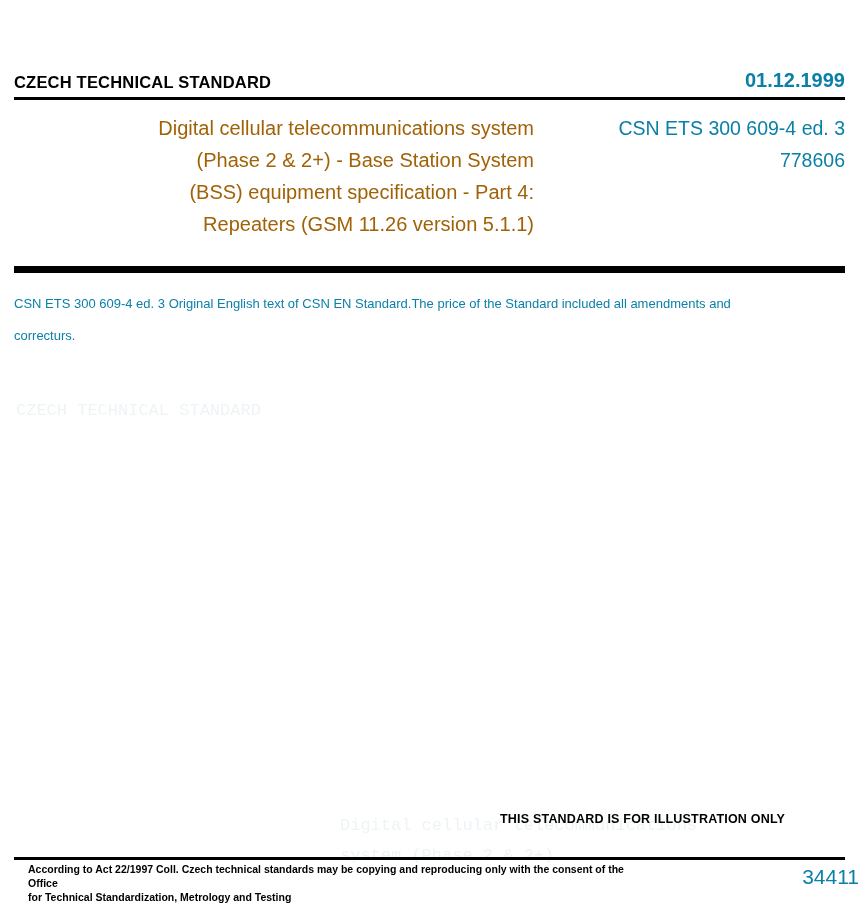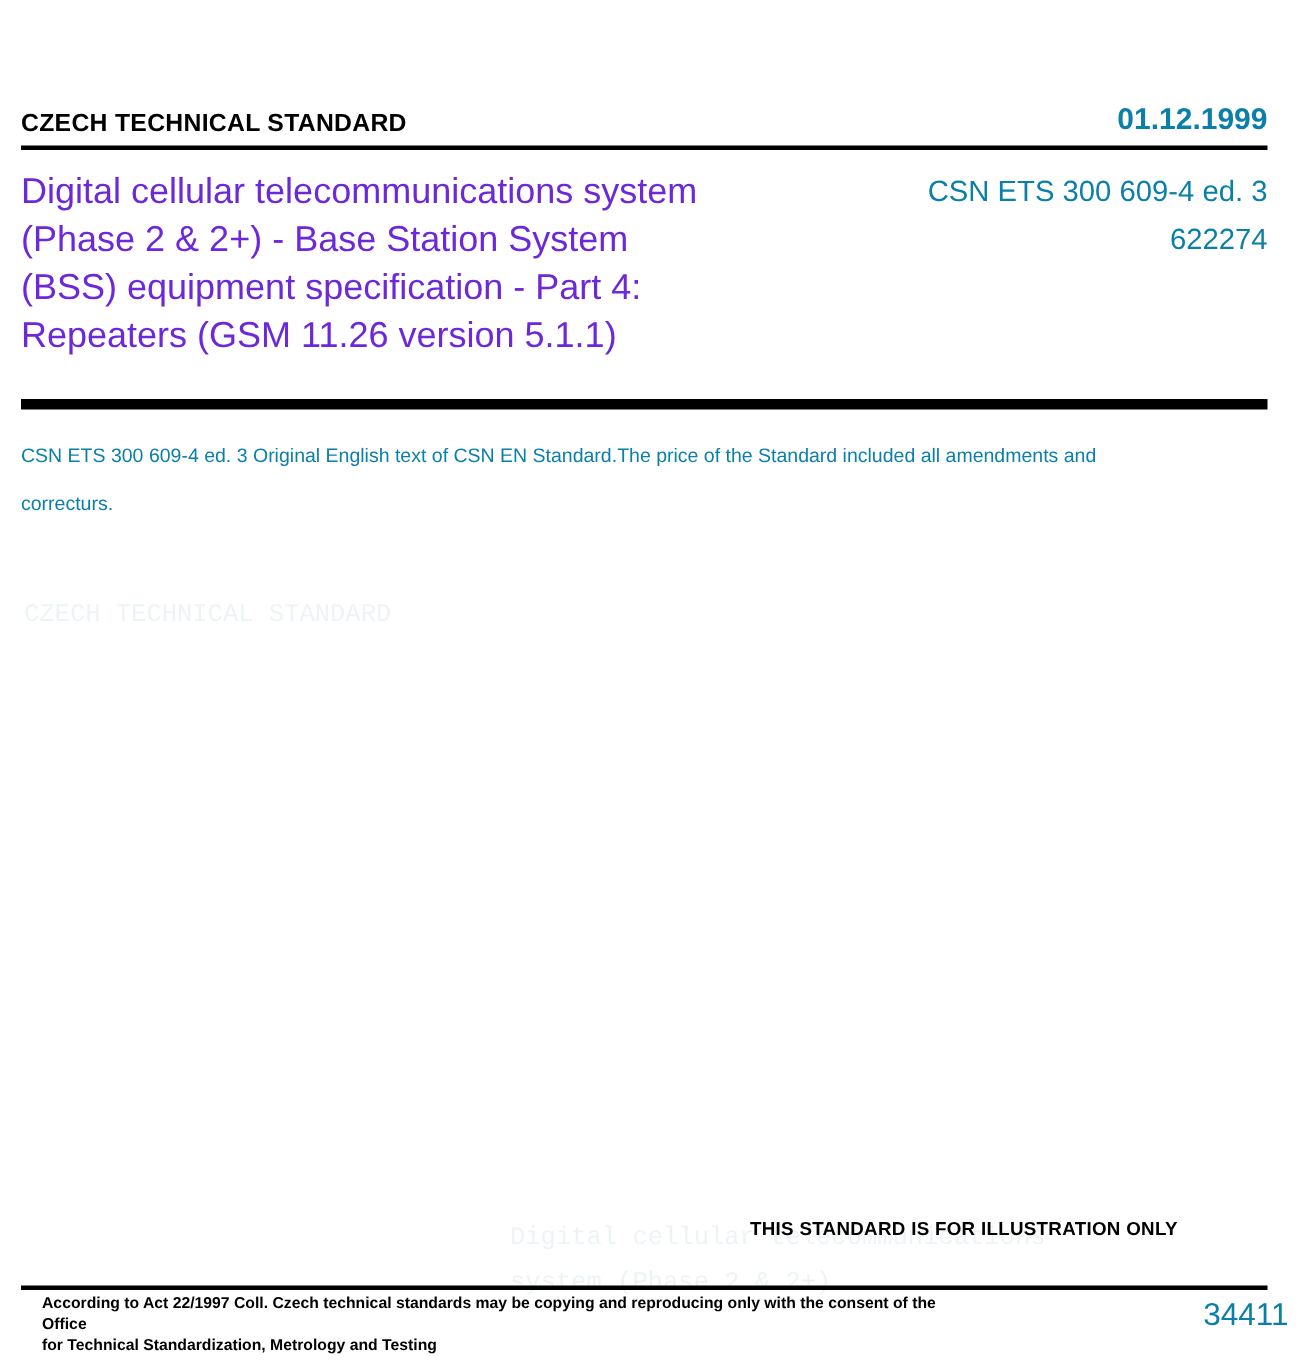--- a/index.html
+++ b/index.html
@@ -59,23 +59,24 @@
     position: absolute;
     left: 14px;
     top: 112px;
     width: 831px;
     display: flex;
     justify-content: space-between;
     align-items: flex-start;
   }
   .title-left {
     width: 520px;
-    font-size: 24px;
+    font-size: 20px;
     line-height: 32px;
-    color: #6d28d9;
+    color: #a16207;
+    text-align: right;
   }
   .title-right {
     width: 300px;
     text-align: right;
     font-size: 19.5px;
     line-height: 32px;
     color: #0a7fa8;
   }
 
   .rule-thick {
@@ -167,21 +168,21 @@
 
   <div class="title-block">
     <div class="title-left">
       <div>Digital cellular telecommunications system</div>
       <div>(Phase 2 &amp; 2+) - Base Station System</div>
       <div>(BSS) equipment specification - Part 4:</div>
       <div>Repeaters (GSM 11.26 version 5.1.1)</div>
     </div>
     <div class="title-right">
       <div>CSN ETS 300 609-4 ed. 3</div>
-      <div>622274</div>
+      <div>778606</div>
     </div>
   </div>
 
   <div class="rule-thick"></div>
 
   <div class="description">CSN ETS 300 609-4 ed. 3 Original English text of CSN EN Standard.The price of the Standard included all amendments and correcturs.</div>
 
   <div class="ghost" style="left:16px; top:360px;">CZECH TECHNICAL STANDARD</div>
   <div class="ghost" style="left:340px; top:775px;">Digital cellular telecommunications</div>
   <div class="ghost" style="left:340px; top:805px;">system (Phase 2 &amp; 2+)</div>

